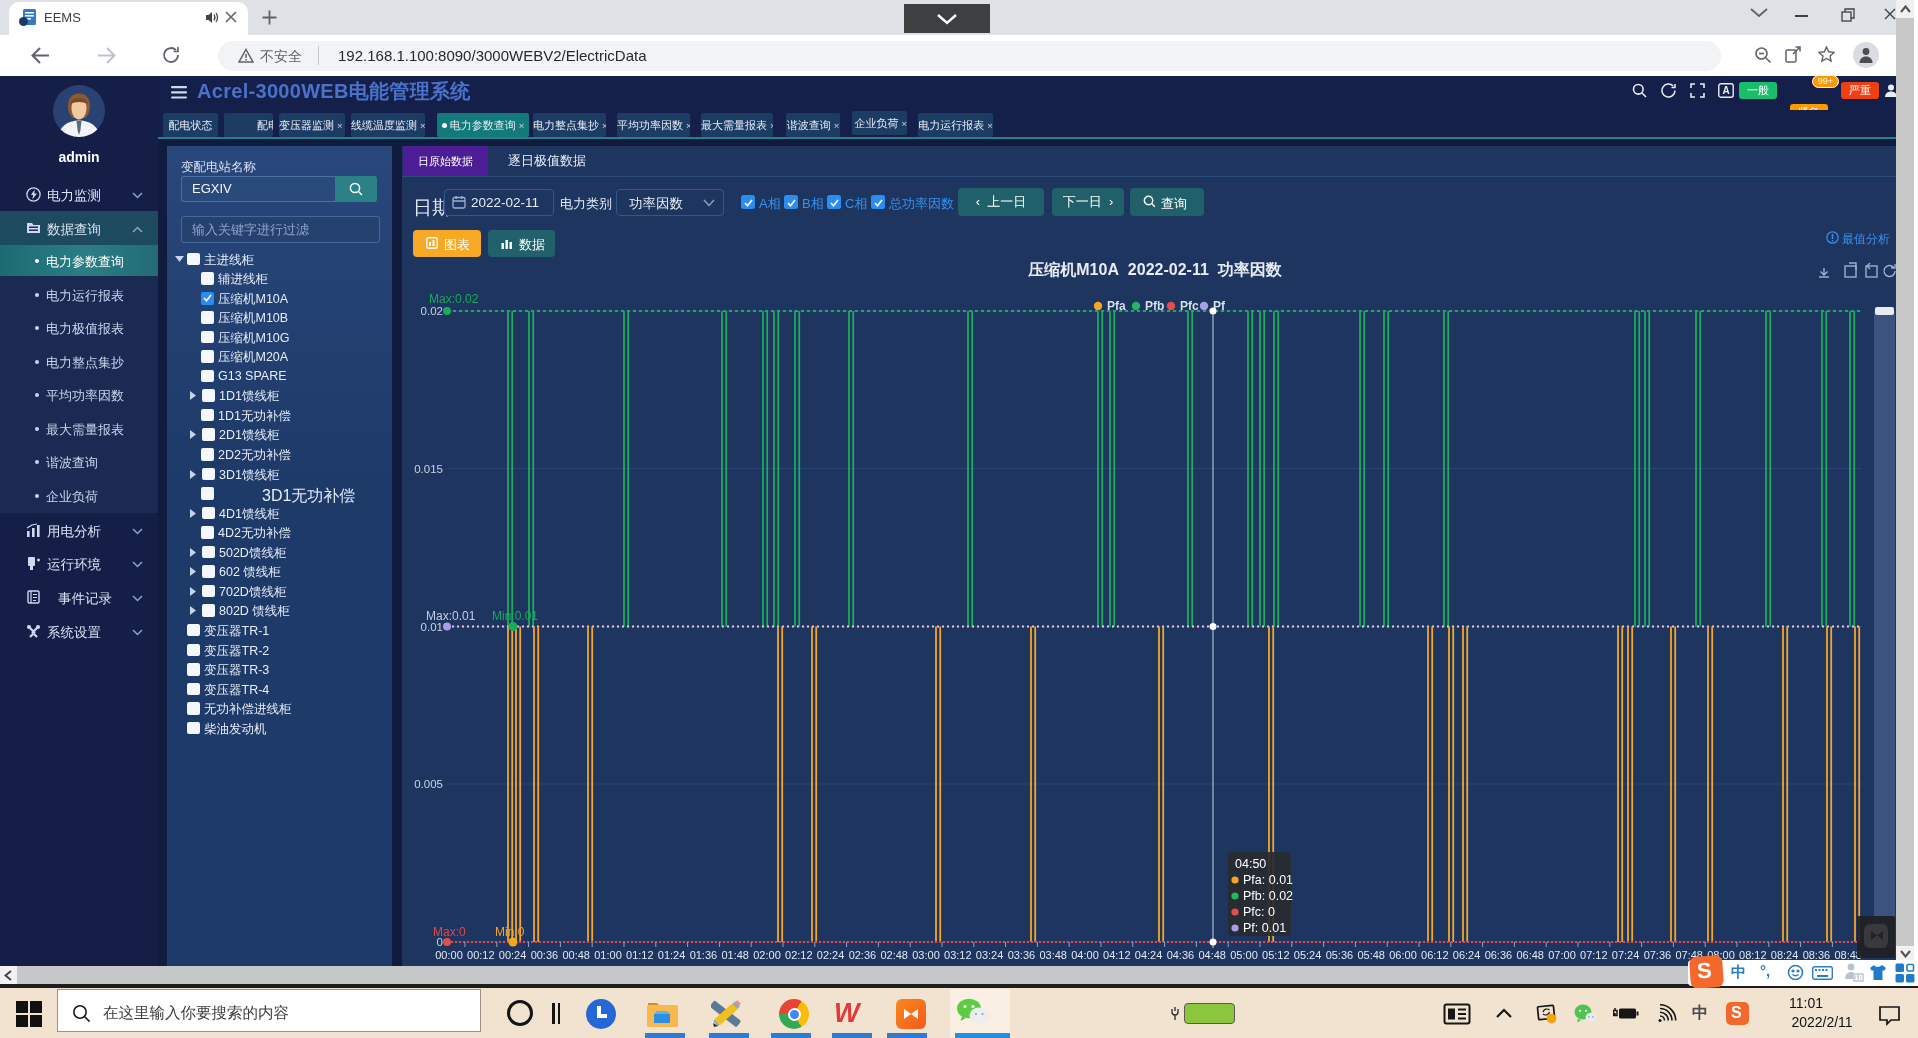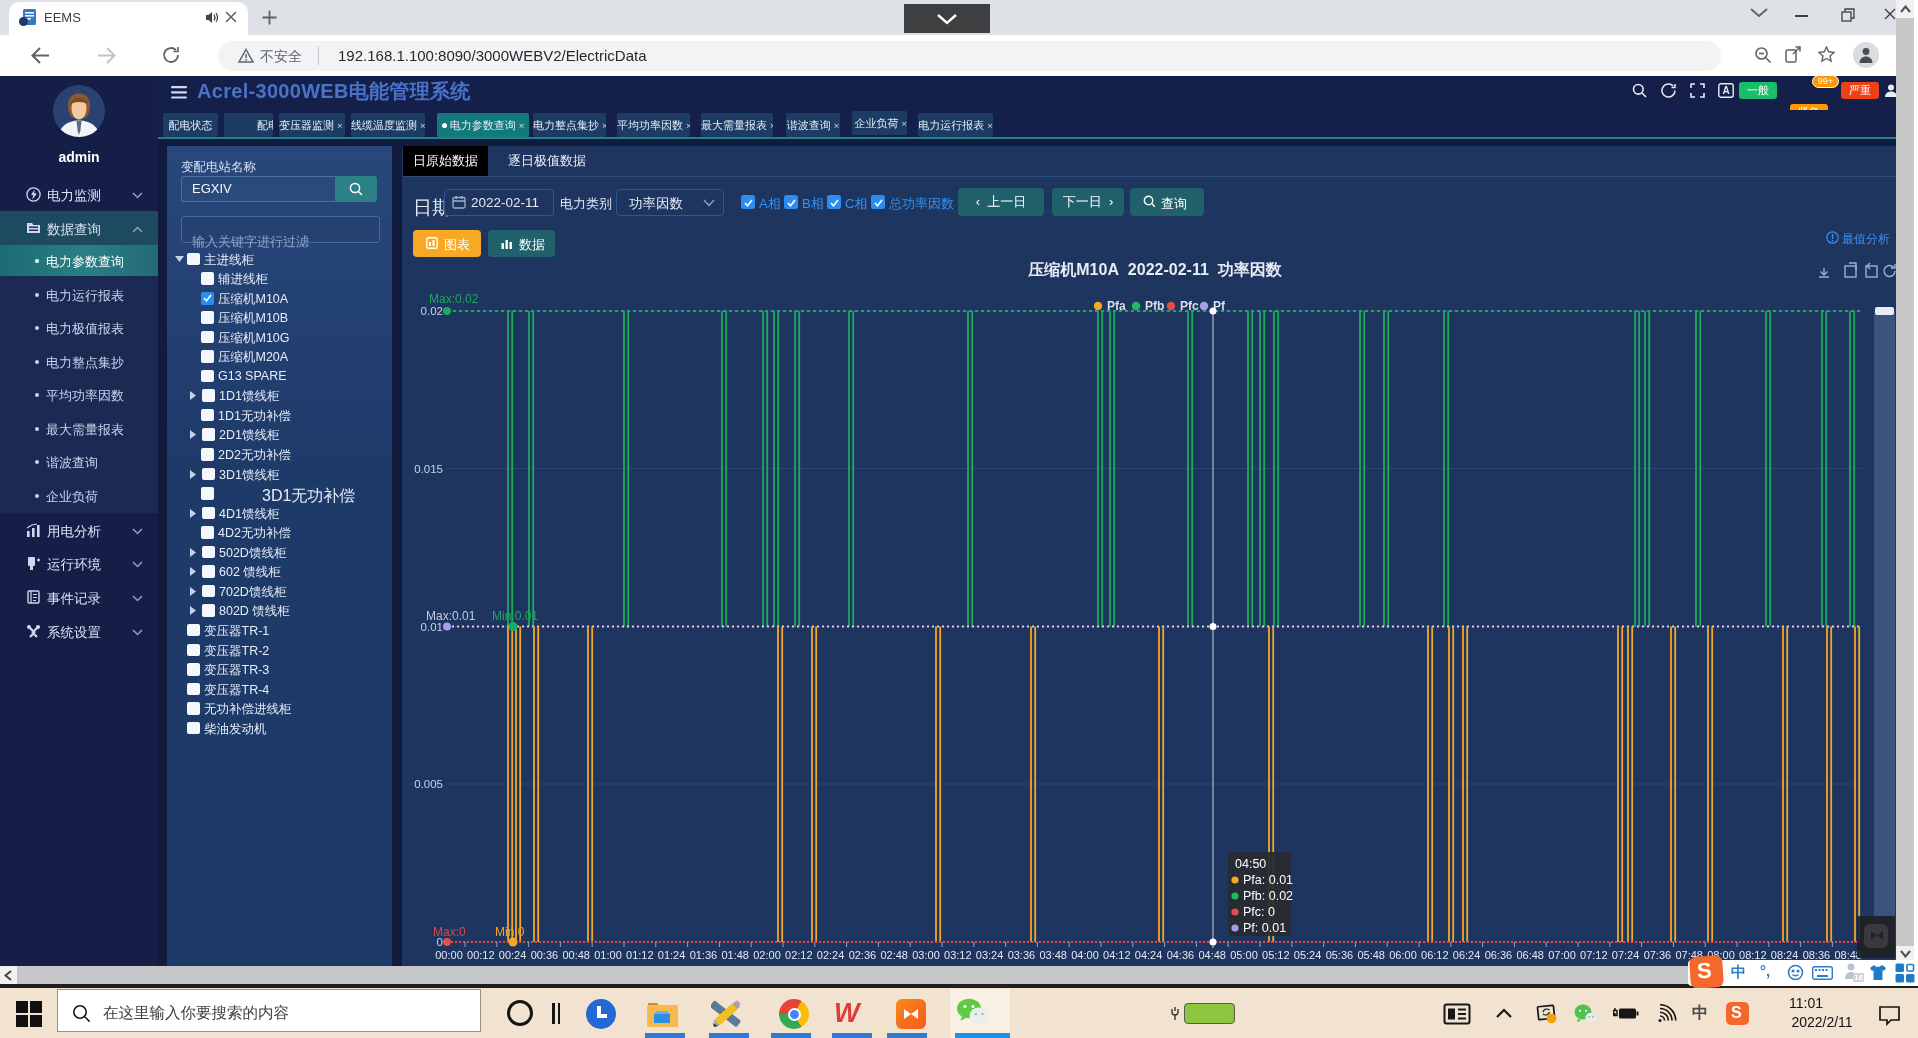--- a/index.html
+++ b/index.html
@@ -181,21 +181,21 @@
     </svg>
     <div class="abs" style="left:47px;top:556px;font-size:13.5px;color:#dbe3f5;">运行环境</div>
 <svg class="abs" style="left:132px;top:561px;" width="11" height="7" viewBox="0 0 11 7">
       <path d="M1 1l4.5 4.5L10 1" stroke="#8fa0c6" stroke-width="1.5" fill="none"></path>
     </svg>
 <svg class="abs" style="left:26px;top:590px;" width="15" height="14" viewBox="0 0 15 14">
       <rect x="2" y="1" width="11" height="12" rx="1.2" fill="none" stroke="#cfd8ee" stroke-width="1.4"></rect>
       <path d="M5 1v12" stroke="#cfd8ee" stroke-width="1.2"></path>
       <path d="M7 4.5h4M7 7.5h4M7 10.5h3" stroke="#cfd8ee" stroke-width="1.1"></path>
     </svg>
-    <div class="abs" style="left:47px;top:590px;font-size:13.5px;color:#dbe3f5;">事件记录</div>
+    <div class="abs" style="left:58px;top:590px;font-size:13.5px;color:#dbe3f5;">事件记录</div>
 <svg class="abs" style="left:132px;top:595px;" width="11" height="7" viewBox="0 0 11 7">
       <path d="M1 1l4.5 4.5L10 1" stroke="#8fa0c6" stroke-width="1.5" fill="none"></path>
     </svg>
 <svg class="abs" style="left:26px;top:624px;" width="15" height="15" viewBox="0 0 15 15">
       <path d="M2 2l7 7M13 2L6 9" stroke="#cfd8ee" stroke-width="2.2"></path>
       <circle cx="3" cy="3" r="2" fill="#cfd8ee"></circle>
       <circle cx="12" cy="3" r="2" fill="#cfd8ee"></circle>
       <path d="M7.5 9.5L4 13M7.5 9.5l3.5 3.5" stroke="#cfd8ee" stroke-width="2.2"></path>
     </svg>
     <div class="abs" style="left:47px;top:624px;font-size:13.5px;color:#dbe3f5;">系统设置</div>
@@ -222,21 +222,21 @@
 <div class="abs" style="left:167px;top:146px;width:225px;height:820px;background:linear-gradient(180deg,#28477B,#1E3A69 40%,#1E3A69);"></div>
 <div class="abs" style="left:181px;top:159px;font-size:12.5px;color:#d8e2f5;">变配电站名称</div>
 <div class="abs" style="left:181px;top:176px;width:154px;height:26px;background:#2B4A7C;border:1px solid #4A6FA5;border-right:none;border-radius:3px 0 0 3px;"></div>
 <div class="abs" style="left:192px;top:181px;font-size:13px;color:#f2f6fc;">EGXIV</div>
 <div class="abs" style="left:335px;top:176px;width:42px;height:26px;background:#2C8186;border-radius:0 3px 3px 0;"></div>
 <svg class="abs" style="left:349px;top:182px;" width="14" height="14" viewBox="0 0 14 14" fill="none" stroke="#fff" stroke-width="1.5">
       <circle cx="6" cy="6" r="4.6"></circle>
       <path d="M9.5 9.5l3.5 3.5"></path>
     </svg>
 <div class="abs" style="left:181px;top:216px;width:199px;height:27px;background:#24416F;border:1px solid #46689A;border-radius:3px;"></div>
-<div class="abs" style="left:192px;top:221px;font-size:13px;color:#8fa3c8;margin-top:12px;">输入关键字进行过滤</div>
+<div class="abs" style="left:192px;top:221px;font-size:13px;color:#8fa3c8;">输入关键字进行过滤</div>
 <svg class="abs" style="left:175px;top:256.0px;" width="9" height="6" viewBox="0 0 9 6">
       <path d="M0 0h9L4.5 6z" fill="#c8d2e8"></path>
     </svg>
 <div class="abs" style="left:187px;top:252.5px;width:12.5px;height:12.5px;background:#f4f7fb;border-radius:2px;"></div>
 <div class="abs" style="left:204px;top:251.5px;font-size:12.5px;color:#e6edf8;">主进线柜</div>
 <div class="abs" style="left:201px;top:272.05px;width:12.5px;height:12.5px;background:#f4f7fb;border-radius:2px;"></div>
 <div class="abs" style="left:218px;top:271.05px;font-size:12.5px;color:#e6edf8;">辅进线柜</div>
 <div class="abs" style="left:201px;top:291.6px;width:13px;height:13px;background:#2D8CF0;border-radius:2px;"></div>
 <svg class="abs" style="left:203px;top:294.1px;" width="9" height="8" viewBox="0 0 9 8">
       <path d="M1 4l2.5 2.8L8 1" stroke="#fff" stroke-width="1.6" fill="none"></path>
@@ -305,21 +305,21 @@
 <div class="abs" style="left:187px;top:663.05px;width:12.5px;height:12.5px;background:#f4f7fb;border-radius:2px;"></div>
 <div class="abs" style="left:204px;top:662.05px;font-size:12.5px;color:#e6edf8;">变压器TR-3</div>
 <div class="abs" style="left:187px;top:682.6px;width:12.5px;height:12.5px;background:#f4f7fb;border-radius:2px;"></div>
 <div class="abs" style="left:204px;top:681.6px;font-size:12.5px;color:#e6edf8;">变压器TR-4</div>
 <div class="abs" style="left:187px;top:702.1500000000001px;width:12.5px;height:12.5px;background:#f4f7fb;border-radius:2px;"></div>
 <div class="abs" style="left:204px;top:701.1500000000001px;font-size:12.5px;color:#e6edf8;">无功补偿进线柜</div>
 <div class="abs" style="left:187px;top:721.7px;width:12.5px;height:12.5px;background:#f4f7fb;border-radius:2px;"></div>
 <div class="abs" style="left:204px;top:720.7px;font-size:12.5px;color:#e6edf8;">柴油发动机</div>
 
 <div class="abs" style="left:402px;top:146px;width:1494px;height:820px;background:#1E355F;"></div>
-<div class="abs" style="left:403px;top:146px;width:85px;height:30px;background:#000000;color:#fff;font-size:13px;text-align:center;line-height:30px;">日原始数据</div>
+<div class="abs" style="left:403px;top:146px;width:85px;height:30px;background:#4c1d95;color:#fff;font-size:11px;text-align:center;line-height:30px;">日原始数据</div>
 <div class="abs" style="left:499px;top:146px;width:96px;height:30px;color:#e8eef8;font-size:13px;text-align:center;line-height:30px;">逐日极值数据</div>
 <div class="abs" style="left:402px;top:176px;width:1494px;height:1px;background:#2B4B7B;"></div>
 <div class="abs" style="left:413px;top:195px;font-size:19px;color:#e2e9f5;">日期</div>
 <div class="abs" style="left:444px;top:189px;width:110px;height:27px;background:#1E3560;border:1px solid #35568C;border-radius:4px;"></div>
 <svg class="abs" style="left:452px;top:195px;" width="14" height="14" viewBox="0 0 14 14" fill="none" stroke="#9fb0cc" stroke-width="1.3">
       <rect x="1" y="2.5" width="12" height="10.5" rx="1.5"></rect>
       <path d="M1 6h12M4.2 1v3M9.8 1v3"></path>
     </svg>
 <div class="abs" style="left:471px;top:195px;font-size:13.5px;color:#e6ecf6;">2022-02-11</div>
 <div class="abs" style="left:560px;top:195px;font-size:13px;color:#e2e9f5;">电力类别</div>

